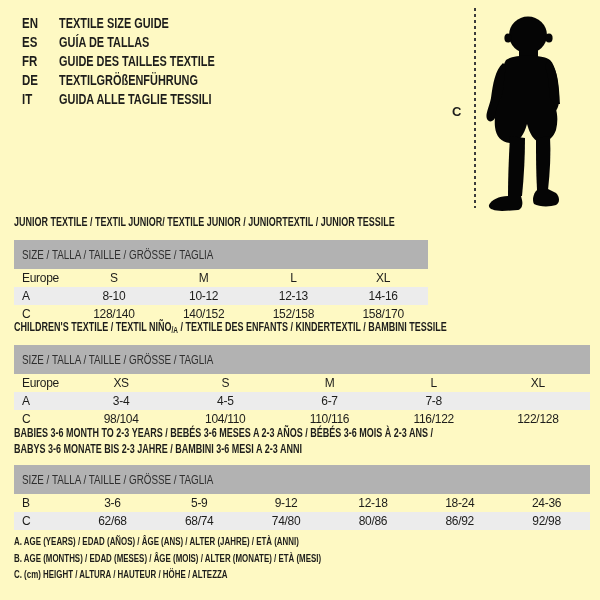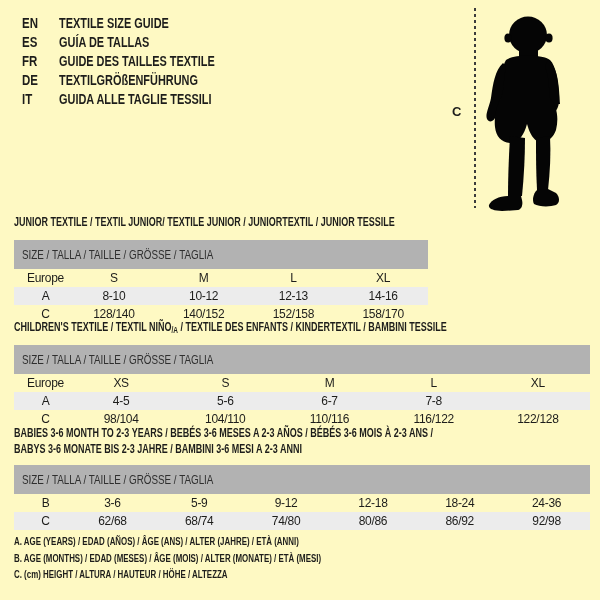--- a/index.html
+++ b/index.html
@@ -29,21 +29,21 @@
   .w-full { width:576px; }
   .size-bar {
     height:29px; background:#b2b2b2; display:flex; align-items:center;
     padding-left:8px; font-size:12px; color:#2f2f2f; box-sizing:border-box;
   }
   .size-bar .squeeze { transform:scaleX(0.82); }
   .trow { display:grid; height:18px; align-items:center; font-size:12px; letter-spacing:-0.3px; }
   .grid4 { grid-template-columns:55px repeat(4,1fr); }
   .grid5 { grid-template-columns:55px repeat(5,1fr); }
   .grid6 { grid-template-columns:55px repeat(6,1fr); }
-  .trow .rlabel { padding-left:8px; text-align:center; }
+  .trow .rlabel { padding-left:8px; text-align:left; }
   .trow .cell { text-align:center; }
   .alt { background:#ececec; }
   
   .notes { position:absolute; left:14px; top:535px; }
   .note-line { height:16.5px; font-size:11px; font-weight:bold; white-space:nowrap; }
 </style>
 </head>
 <body>
 
 <div class="page">
@@ -130,22 +130,22 @@
     <div class="trow grid5">
       <div class="rlabel">Europe</div>
       <div class="cell">XS</div>
       <div class="cell">S</div>
       <div class="cell">M</div>
       <div class="cell">L</div>
       <div class="cell">XL</div>
     </div>
     <div class="trow grid5 alt">
       <div class="rlabel">A</div>
+      <div class="cell">3-4</div>
       <div class="cell">4-5</div>
-      <div class="cell">5-6</div>
       <div class="cell">6-7</div>
       <div class="cell">7-8</div>
     </div>
     <div class="trow grid5">
       <div class="rlabel">C</div>
       <div class="cell">98/104</div>
       <div class="cell">104/110</div>
       <div class="cell">110/116</div>
       <div class="cell">116/122</div>
       <div class="cell">122/128</div>

